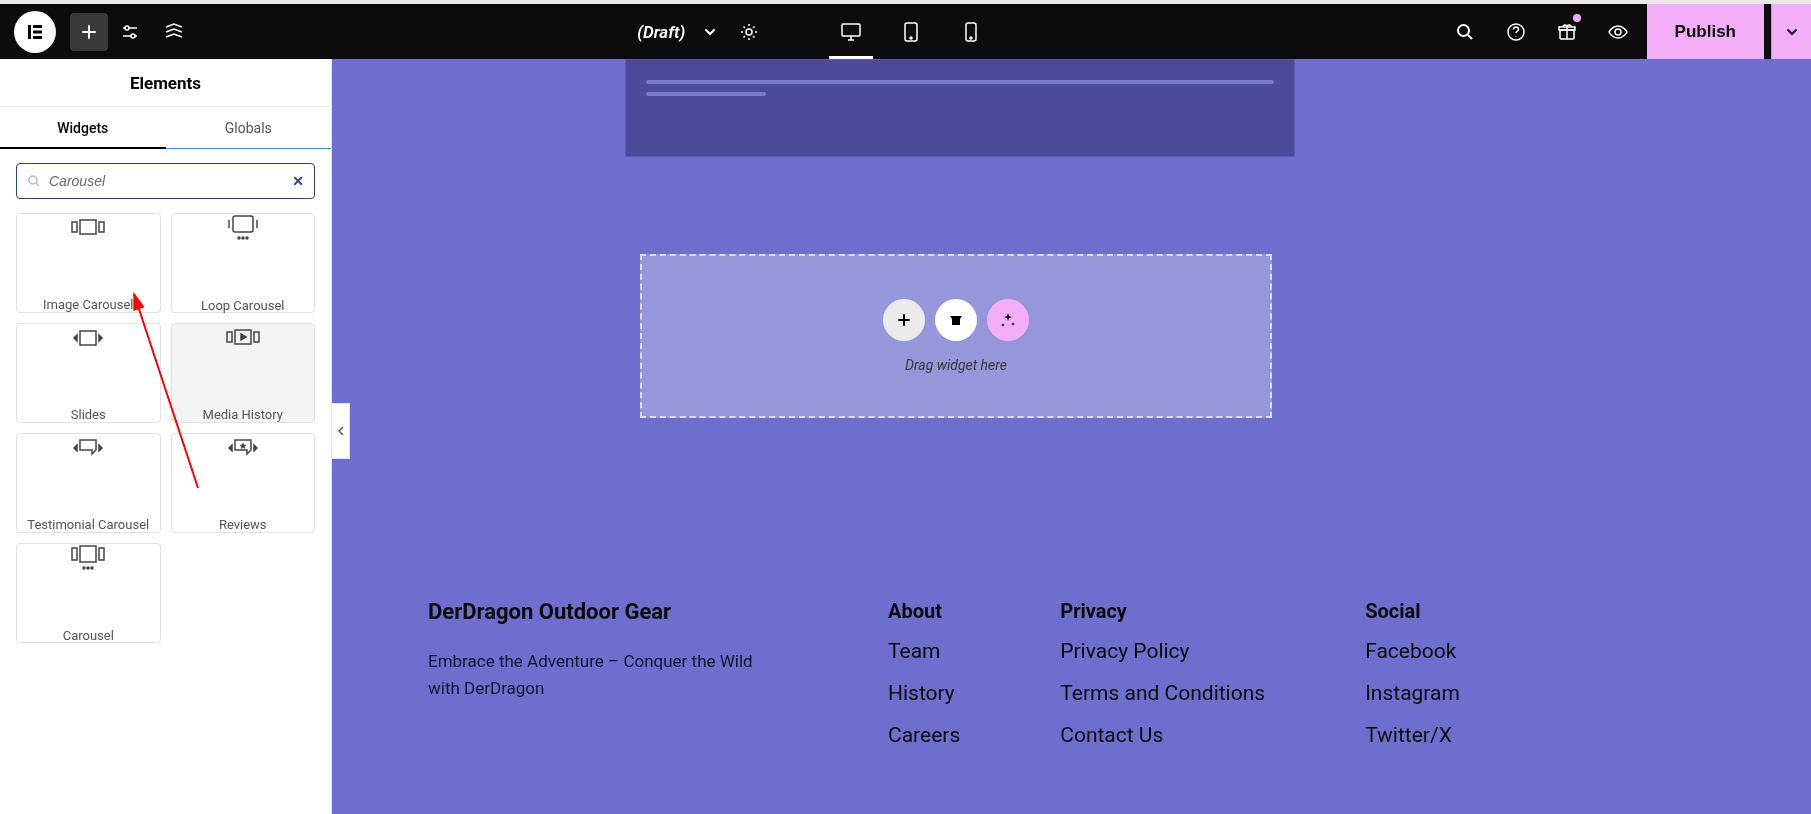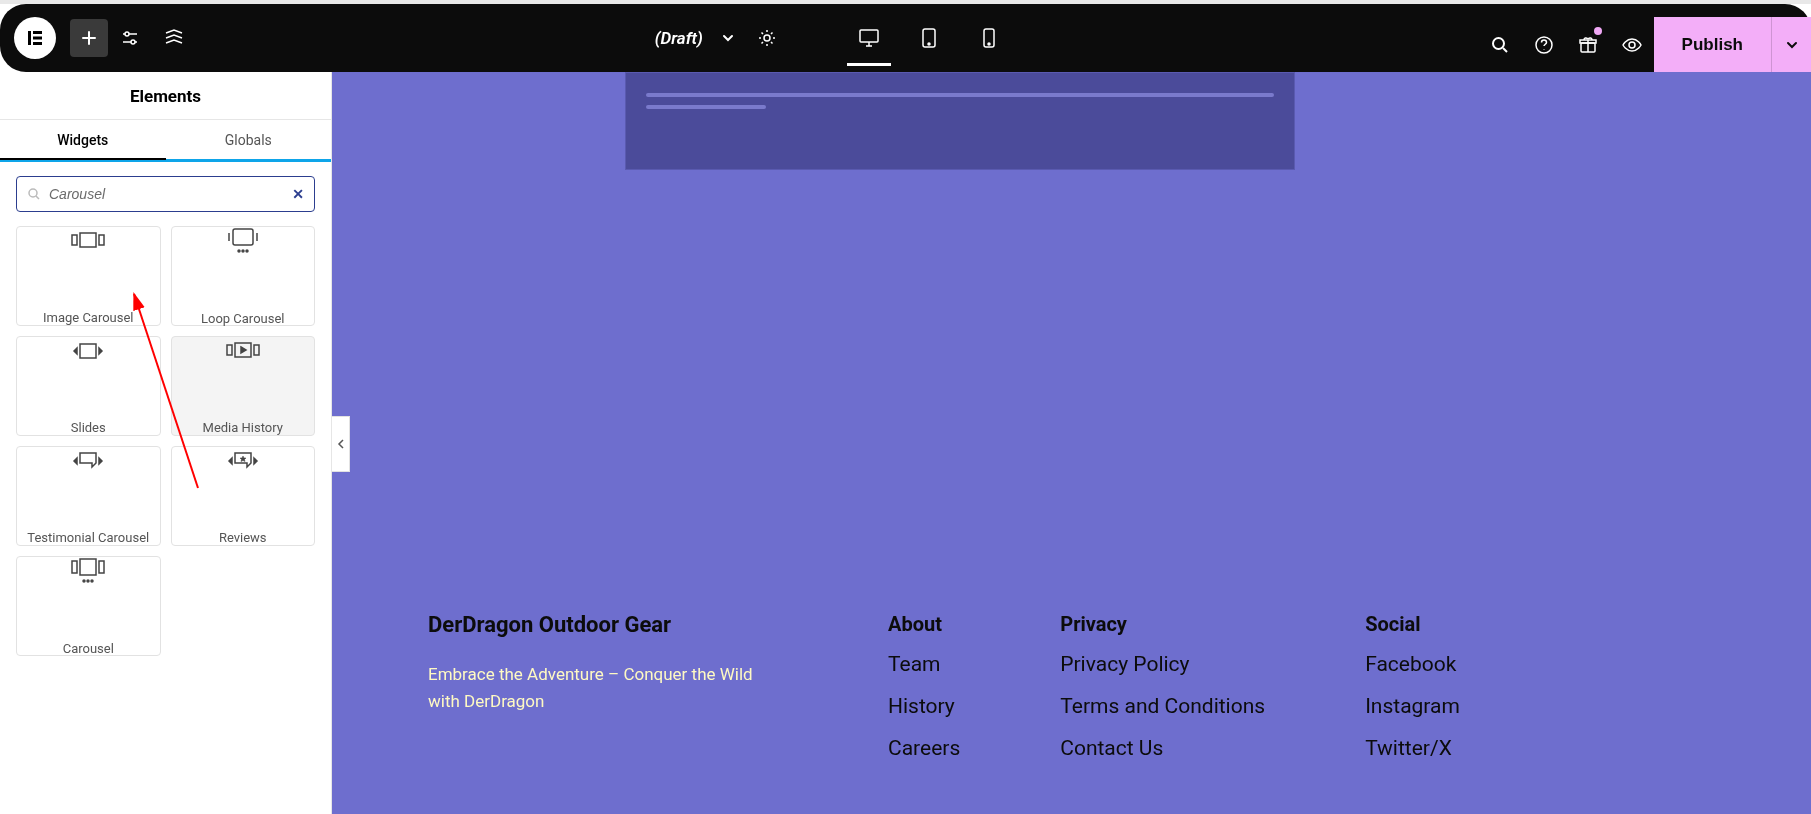--- a/index.html
+++ b/index.html
@@ -4,44 +4,44 @@
 <style>
 * { margin: 0; padding: 0; box-sizing: border-box; }
 body { font-family: -apple-system, BlinkMacSystemFont, "Segoe UI", Roboto, sans-serif; background: #fff; overflow: hidden; }
 
 .app { display: flex; flex-direction: column; height: 814px; width: 1811px; position: relative; }
 
 
 .browser-chrome { height: 4px; background: #e8e8e8; width: 100%; }
 
 
-.topbar { height: 68px; background: #0c0c0c; display: flex; align-items: center; color: #fff; border-radius: 26px; }
+.topbar { height: 55px; background: #0c0c0c; display: flex; align-items: center; color: #fff; }
 .topbar-left { display: flex; align-items: center; height: 100%; }
 .logo-btn { width: 42px; height: 42px; background: #fff; border-radius: 50%; display: flex; align-items: center; justify-content: center; margin-left: 14px; color: #000; }
 .add-btn { width: 38px; height: 38px; background: #3a3a3a; border-radius: 4px; display: flex; align-items: center; justify-content: center; margin-left: 14px; }
 .icon-btn { width: 44px; height: 55px; display: flex; align-items: center; justify-content: center; color: #fff; cursor: pointer; }
 .topbar-center { flex: 1; display: flex; align-items: center; justify-content: center; height: 100%; gap: 10px; }
 .draft-label { font-style: italic; font-weight: 600; font-size: 17px; margin-right: 4px; }
 .draft-chevron { margin-left: 4px; }
 .resp-group { display: flex; align-items: center; height: 100%; margin-left: 40px; }
 .resp-btn { width: 60px; height: 55px; display: flex; align-items: center; justify-content: center; position: relative; }
 .resp-btn.active::after { content: ''; position: absolute; bottom: 0; left: 8px; right: 8px; height: 3px; background: #fff; }
-.topbar-right { display: flex; align-items: flex-end; height: 100%; margin-left: auto; }
+.topbar-right { display: flex; align-items: flex-end; height: 100%; margin-left: auto; gap: 7px; }
 .gift-wrap { position: relative; }
 .gift-dot { position: absolute; top: 10px; right: 8px; width: 8px; height: 8px; background: #f0a8f5; border-radius: 50%; }
 .publish-btn { background: #f3aef8; color: #0c0c0c; height: 55px; padding: 0 28px; font-weight: 600; font-size: 17px; display: flex; align-items: center; border: none; cursor: pointer; }
 .publish-drop { background: #f3aef8; width: 40px; height: 55px; display: flex; align-items: center; justify-content: center; color: #0c0c0c; border-left: 1px solid rgba(0,0,0,0.15); }
 
 
 .main { display: flex; flex: 1; overflow: hidden; }
 
 
 .sidebar { width: 332px; background: #fff; border-right: 1px solid #e6e6e6; display: flex; flex-direction: column; }
 .sidebar-header { height: 48px; display: flex; align-items: center; justify-content: center; font-weight: 700; font-size: 17px; border-bottom: 1px solid #e6e6e6; }
-.tabs { display: flex; height: 42px; border-bottom: 3px solid #0ea5e9; }
+.tabs { display: flex; height: 42px; border-bottom: 1px solid #0ea5e9; }
 .tab { flex: 1; display: flex; align-items: center; justify-content: center; font-size: 14px; color: #555; cursor: pointer; position: relative; }
 .tab.active { color: #000; font-weight: 500; }
 .tab.active::after { content: ''; position: absolute; bottom: -1px; left: 0; right: 0; height: 2px; background: #000; }
 
 .search-wrap { padding: 14px 16px 10px; }
 .search-box { border: 1px solid #2c3e8f; border-radius: 4px; height: 36px; display: flex; align-items: center; padding: 0 10px; }
 .search-icon { color: #aaa; margin-right: 8px; }
 .search-input { flex: 1; border: none; outline: none; font-size: 14px; font-style: italic; color: #6b6b6b; background: transparent; }
 .search-clear { color: #2c3e8f; font-weight: bold; cursor: pointer; font-size: 14px; }
 
@@ -64,21 +64,21 @@
 .drop-circ { width: 42px; height: 42px; border-radius: 50%; display: flex; align-items: center; justify-content: center; background: #eaeaea; cursor: pointer; }
 .drop-circ.white { background: #fff; }
 .drop-circ.pink { background: #f3aef8; }
 .drop-text { font-style: italic; font-size: 14px; color: #3a3a3a; }
 
 .collapse-handle { position: absolute; left: 0; top: 344px; width: 18px; height: 56px; background: #fff; border: 1px solid #e2e2e2; border-left: none; display: flex; align-items: center; justify-content: center; cursor: pointer; }
 
 .footer-sec { position: absolute; left: 96px; right: 32px; top: 540px; display: flex; gap: 100px; color: #0c0c0c; }
 .footer-brand { flex: 0 0 360px; }
 .footer-brand h3 { font-size: 22px; font-weight: 700; margin-bottom: 24px; }
-.footer-tagline { color: #fef9c3; font-size: 17px; line-height: 1.6; }
+.footer-tagline { color: #0f172a; font-size: 17px; line-height: 1.6; }
 .footer-col h4 { font-size: 20px; font-weight: 700; margin-bottom: 16px; }
 .footer-col ul { list-style: none; }
 .footer-col li { font-size: 21px; margin-bottom: 18px; cursor: pointer; }
 
 
 .arrow-svg { position: absolute; left: 128px; top: 288px; pointer-events: none; }
 
 svg { display: block; }
 </style>
 </head>
@@ -289,20 +289,40 @@
           <svg width="8" height="12" viewBox="0 0 8 12">
               <path d="M6 2L2 6l4 4" stroke="#555" stroke-width="1.5" fill="none"></path>
             </svg>
         </div>
 
         <div class="hero-placeholder">
           <div class="hero-line"></div>
           <div class="hero-line hero-short"></div>
         </div>
 
+        <div class="drop-zone">
+          <div class="drop-buttons">
+            <div class="drop-circ">
+              <svg width="16" height="16" viewBox="0 0 16 16">
+                  <path d="M8 3v10M3 8h10" stroke="#000" stroke-width="2" stroke-linecap="round"></path>
+                </svg>
+            </div>
+            <div class="drop-circ white">
+              <svg width="16" height="16" viewBox="0 0 16 16" fill="#000">
+                  <path d="M2 4h12l-2 3v6H4V7z"></path>
+                </svg>
+            </div>
+            <div class="drop-circ pink">
+              <svg width="18" height="18" viewBox="0 0 18 18" fill="#000">
+                  <path d="M9 2l1 3 3 1-3 1-1 3-1-3-3-1 3-1zM14 11l.5 1.5 1.5.5-1.5.5-.5 1.5-.5-1.5-1.5-.5 1.5-.5zM4 12l.5 1.5 1.5.5-1.5.5L4 16l-.5-1.5L2 14l1.5-.5z"></path>
+                </svg>
+            </div>
+          </div>
+          <div class="drop-text">Drag widget here</div>
+        </div>
 
         <div class="footer-sec">
           <div class="footer-brand">
             <h3>DerDragon Outdoor Gear</h3>
             <p class="footer-tagline">Embrace the Adventure – Conquer the Wild with DerDragon</p>
           </div>
           <div class="footer-col">
             <h4>About</h4>
             <ul>
               <li>Team</li>

